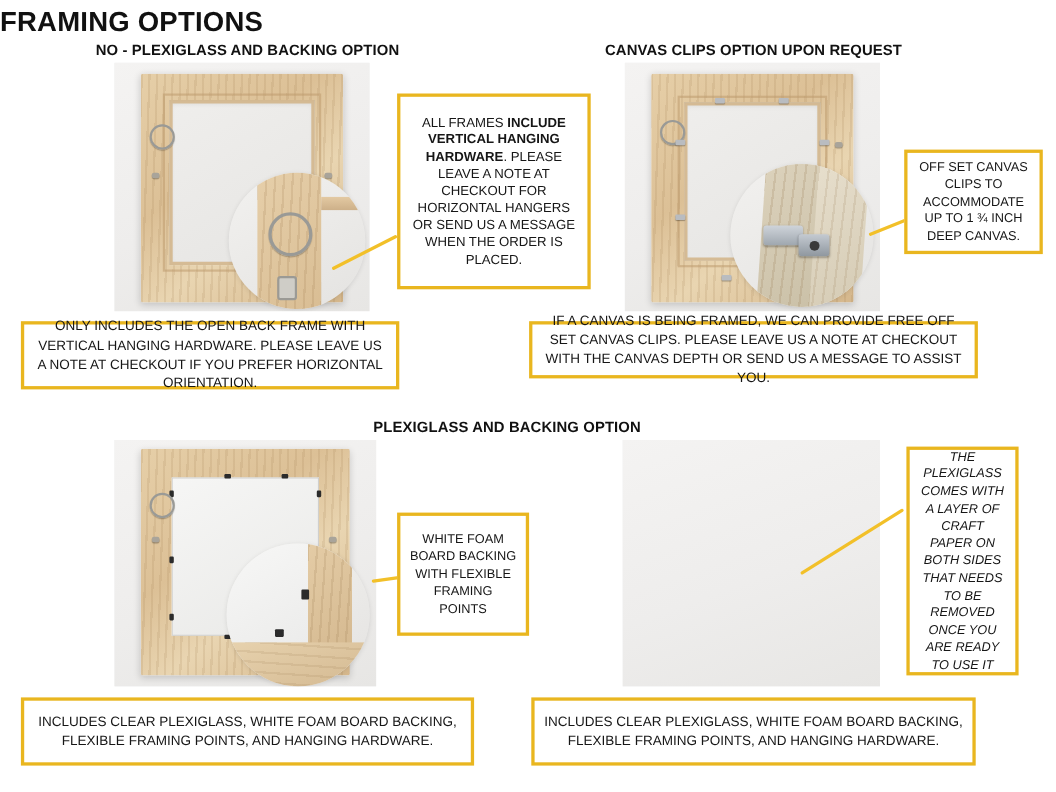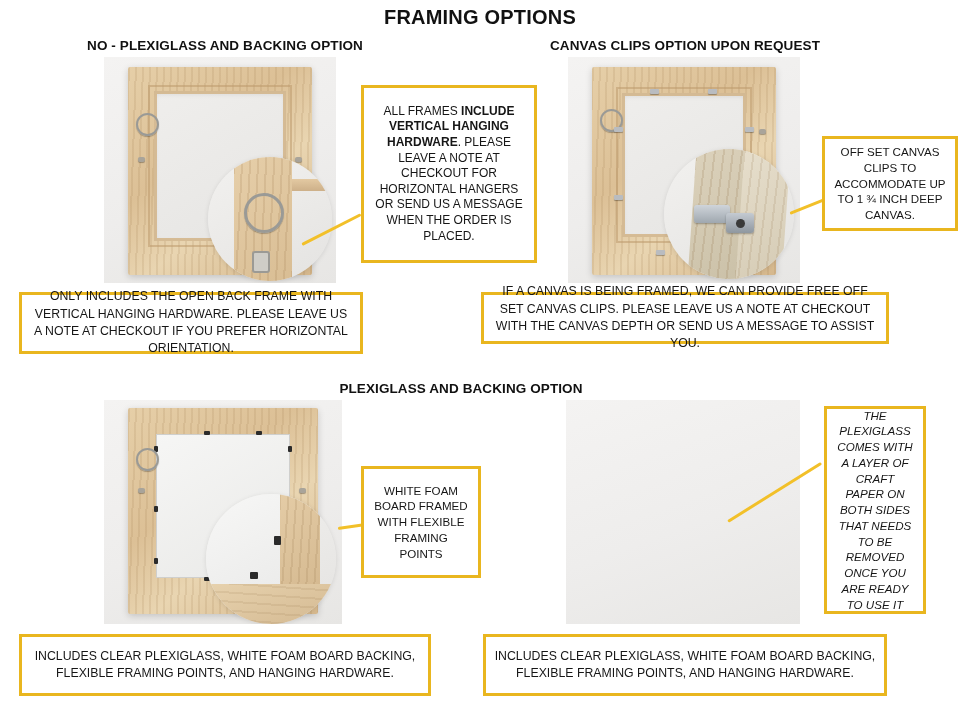--- a/index.html
+++ b/index.html
@@ -7,22 +7,22 @@
     width:960px;height:720px;background:#ffffff;
     font-family:"Liberation Sans", sans-serif;
     color:#1a1a1a;overflow:hidden;position:relative;
   }
   .page{position:relative;width:960px;height:720px;}
 
   .abs{position:absolute;}
 
   
   .main-title{
-    position:absolute;left:0;top:6px;width:960px;text-align:center;
-    font-size:20px;font-weight:bold;letter-spacing:.2px;color:#111;
+    position:absolute;left:0;top:6px;width:960px;
+    font-size:25px;font-weight:bold;letter-spacing:.2px;color:#111;
   }
   .sec-title{
     position:absolute;text-align:center;font-size:13.5px;font-weight:bold;
     color:#111;letter-spacing:.1px;
   }
 
   
   .box{
     position:absolute;background:#fff;border:3px solid #e9b61f;
     box-sizing:border-box;display:flex;align-items:center;justify-content:center;
@@ -153,21 +153,21 @@
       <div class="abs" style="left:30px;top:56px;width:36px;height:18px;border-radius:3px;
            background:linear-gradient(180deg,#cfd4da,#9fa7af);box-shadow:0 1px 2px rgba(0,0,0,.3);"></div>
       <div class="abs" style="left:62px;top:64px;width:28px;height:20px;border-radius:3px;
            background:linear-gradient(180deg,#c4cad1,#8f979f);box-shadow:0 1px 2px rgba(0,0,0,.3);"></div>
       <div class="abs" style="left:72px;top:70px;width:9px;height:9px;border-radius:50%;background:#3a3a3a;"></div>
     </div>
   </div>
 
   <div class="conn" style="left:790px;top:212px;width:42px;transform:rotate(-22deg);"></div>
 
-  <div class="box callout-sm" style="left:822px;top:136px;width:136px;height:95px;">
+  <div class="box callout-sm" style="left:822px;top:136px;width:126px;height:95px;">
     <span class="t">OFF SET CANVAS CLIPS TO ACCOMMODATE UP TO 1 ¾ INCH DEEP CANVAS.</span>
   </div>
 
   <div class="box banner" style="left:19px;top:292px;width:344px;height:62px;">
     <span class="t">ONLY INCLUDES THE OPEN BACK FRAME WITH VERTICAL HANGING HARDWARE. PLEASE LEAVE US A NOTE AT CHECKOUT IF YOU PREFER HORIZONTAL ORIENTATION.</span>
   </div>
 
   <div class="box banner" style="left:481px;top:292px;width:408px;height:52px;">
     <span class="t">IF A CANVAS IS BEING FRAMED, WE CAN PROVIDE FREE OFF SET CANVAS CLIPS. PLEASE LEAVE US A NOTE AT CHECKOUT WITH THE CANVAS DEPTH OR SEND US A MESSAGE  TO ASSIST YOU.</span>
   </div>
@@ -196,21 +196,21 @@
       <div class="abs" style="left:0;top:90px;width:130px;height:44px;
            background:repeating-linear-gradient(4deg, rgba(150,118,75,.14) 0 2px, rgba(255,255,255,0) 2px 9px), linear-gradient(160deg,#e7d2ae,#d3b890);"></div>
       <div class="pt" style="left:68px;top:42px;width:7px;height:9px;"></div>
       <div class="pt" style="left:44px;top:78px;width:8px;height:7px;"></div>
     </div>
   </div>
 
   <div class="conn" style="left:338px;top:527px;width:26px;transform:rotate(-8deg);"></div>
 
   <div class="box callout-sm" style="left:361px;top:466px;width:120px;height:112px;">
-    <span class="t">WHITE FOAM BOARD FRAMED WITH FLEXIBLE FRAMING POINTS</span>
+    <span class="t">WHITE FOAM BOARD BACKING WITH FLEXIBLE FRAMING POINTS</span>
   </div>
 
   <div class="photo" style="left:566px;top:400px;width:234px;height:224px;">
     <div class="bg"></div>
   </div>
 
   <div class="conn" style="left:728px;top:520px;width:110px;transform:rotate(-32deg);"></div>
 
   <div class="box callout-sm" style="left:824px;top:406px;width:102px;height:208px;font-style:italic;">
     <span class="t">THE PLEXIGLASS COMES WITH A LAYER OF CRAFT PAPER ON BOTH SIDES THAT NEEDS TO BE REMOVED ONCE YOU ARE READY TO USE IT</span>

